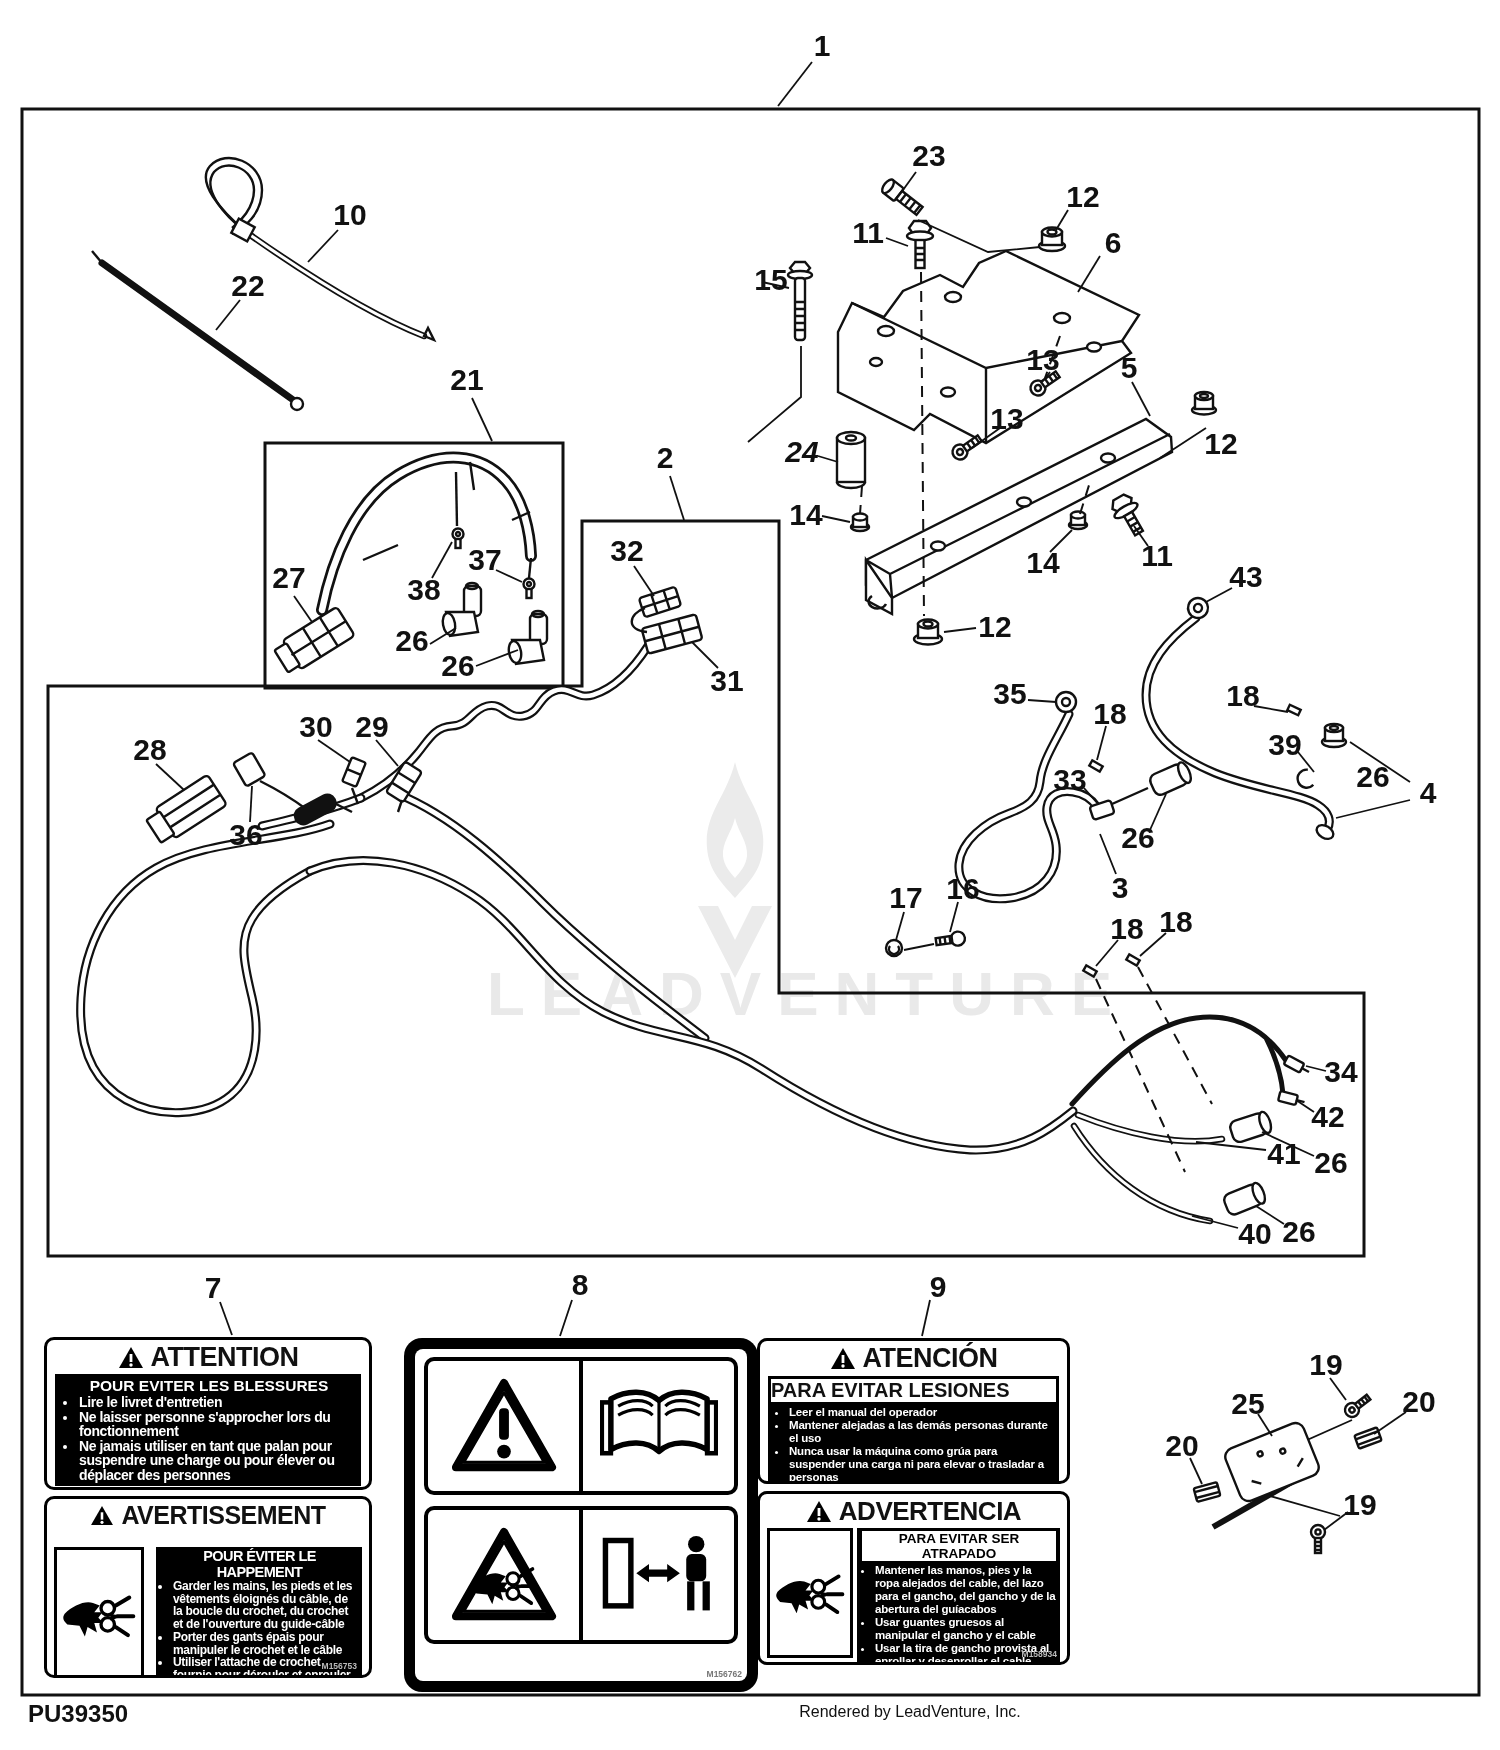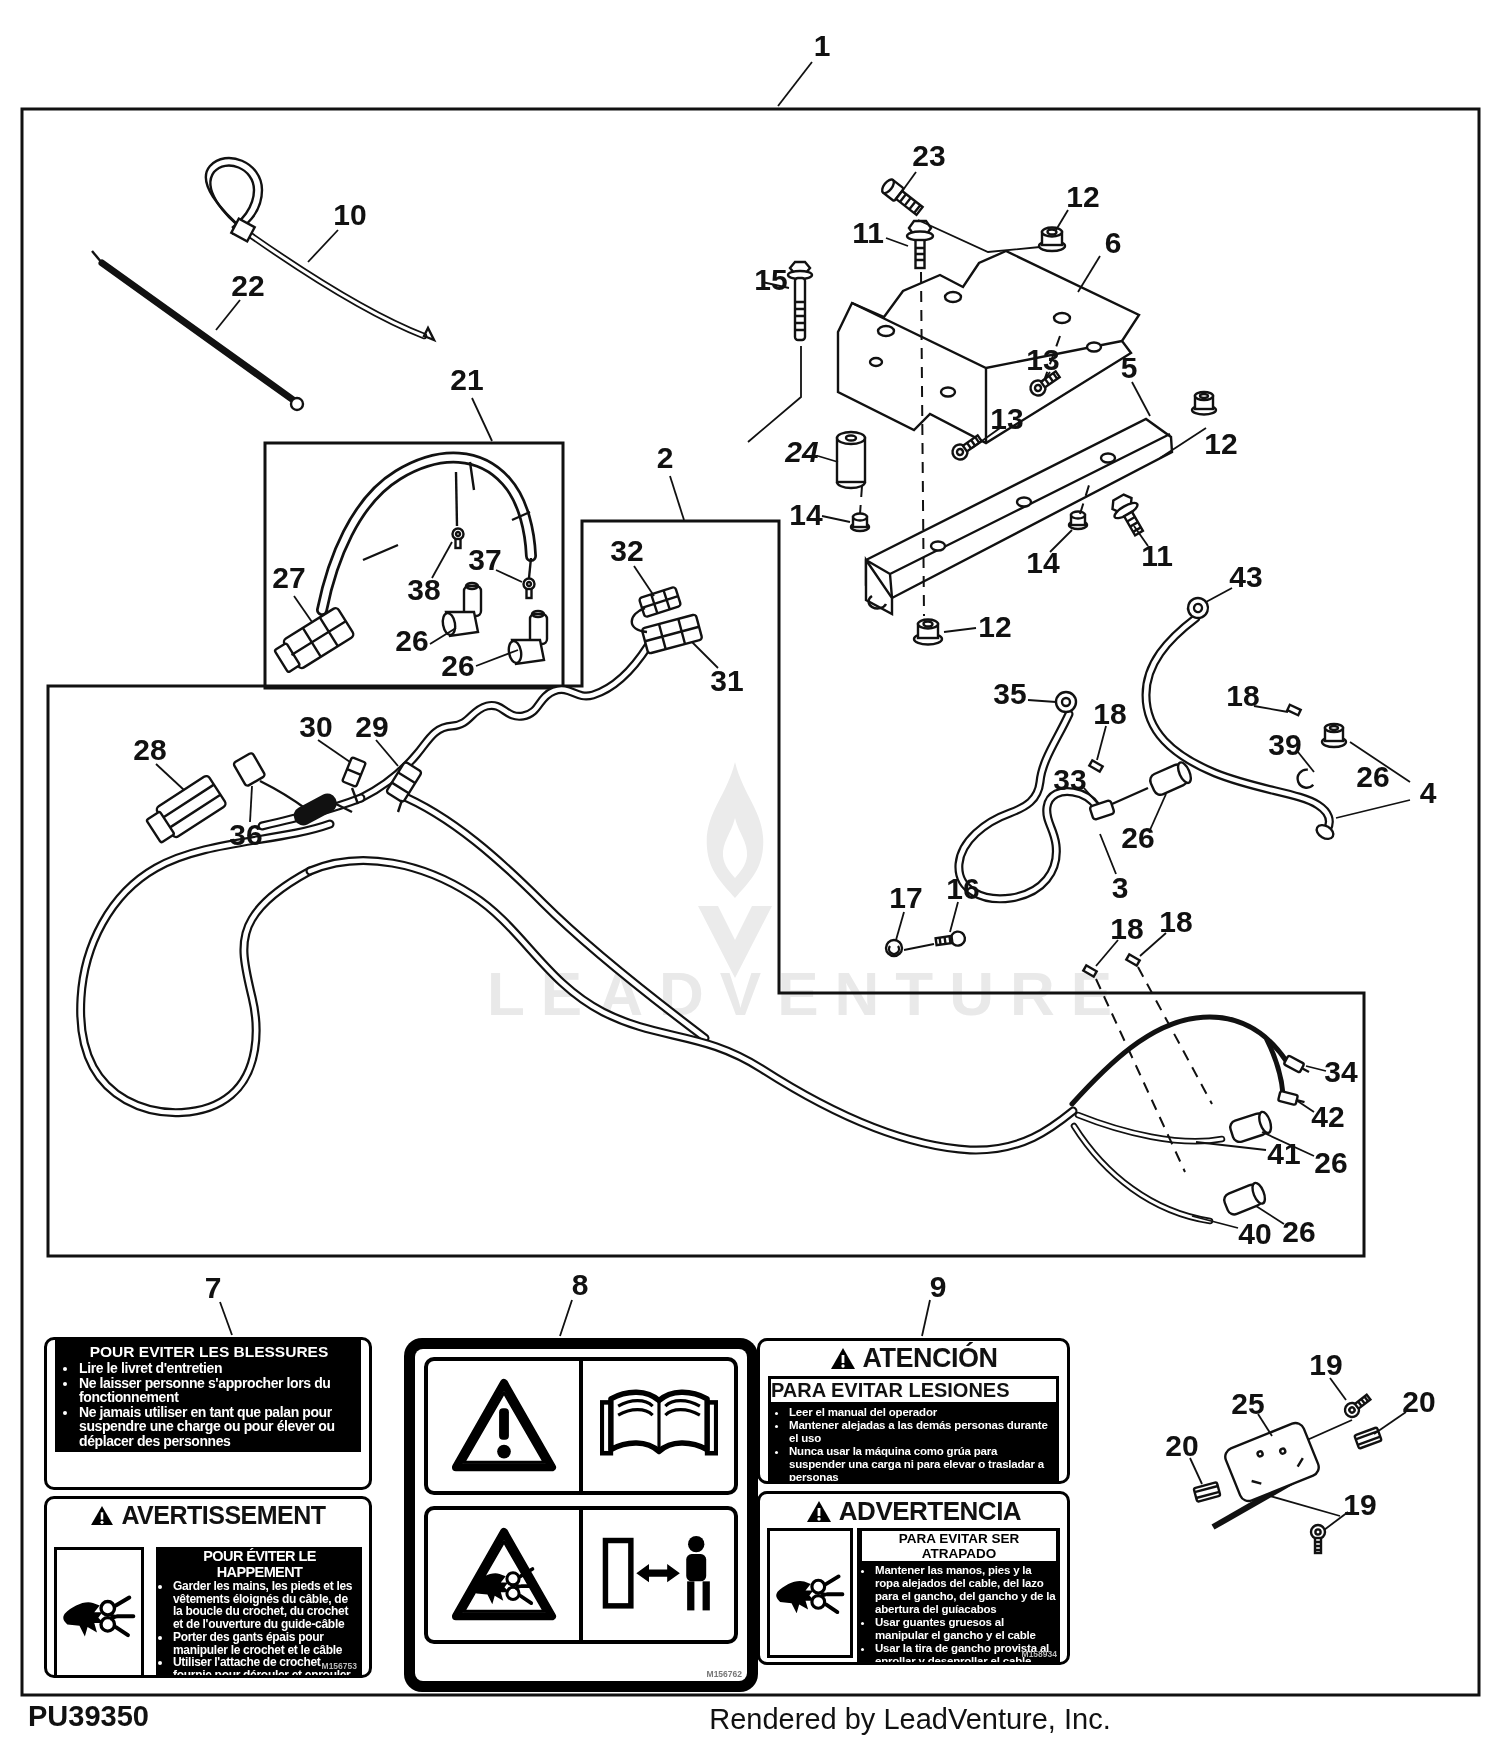--- a/index.html
+++ b/index.html
@@ -83,23 +83,23 @@
   #label-es ul{font-size:11.5px;line-height:1.13;padding-left:13px;letter-spacing:-0.2px;}
   #label-es .row{display:flex;margin:0 7px;gap:4px;}
   #label-es .iconcell{width:80px;height:124px;border:3px solid #000;background:#fff;
       display:flex;align-items:center;justify-content:center;flex:0 0 auto;}
   #label-es .bb2{background:#000;color:#fff;flex:1;padding:0 3px 2px 4px;}
   #label-es .bb2 .wtitle2{background:#fff;color:#000;text-align:center;font-weight:bold;
       font-size:13.5px;margin:2px 0;border:1px solid #000;}
   #label-es .code{right:10px;bottom:3px;}
 
   
-  #part-code{position:absolute;left:28px;top:1700px;font-size:29px;font-weight:bold;z-index:4;}
+  #part-code{position:absolute;left:28px;top:1700px;font-size:24px;font-weight:bold;z-index:4;}
   #credit{position:absolute;left:540px;top:1703px;width:740px;text-align:center;
-      font-size:29px;z-index:4;}
+      font-size:16px;z-index:4;}
   .tri-sm{flex:0 0 auto;}
 </style>
 </head>
 <body>
 
 <div id="stage">
 
   <div id="wm-text">LEADVENTURE</div>
 
   <svg id="art" width="1500" height="1750" viewBox="0 0 1500 1750">
@@ -593,20 +593,28 @@
         <circle cx="106" cy="14" r="9" fill="#000"></circle>
         <rect x="95" y="25" width="22" height="30" rx="6" fill="#000"></rect>
         <rect x="96" y="55" width="8" height="32" fill="#000"></rect>
         <rect x="113" y="55" width="8" height="32" fill="#000"></rect>
       </symbol>
     </defs>
   </svg>
 
   <div class="wlabel" id="label-fr">
     <div class="panel pA">
+      <div class="hdr">
+        <svg class="tri-sm" width="26" height="23" viewBox="0 0 26 23">
+          <path d="M13,1 L25,22 L1,22 Z" fill="#000"></path>
+          <rect x="11.6" y="8" width="2.8" height="8" fill="#fff"></rect>
+            <circle cx="13" cy="19" r="1.7" fill="#fff"></circle>
+        </svg>
+        <span>ATTENTION</span>
+      </div>
       <div class="blackbox">
         <div class="btitle">POUR EVITER LES BLESSURES</div>
         <ul>
             <li>Lire le livret d'entretien</li>
             <li>Ne laisser personne s'approcher lors du fonctionnement</li>
             <li>Ne jamais utiliser en tant que palan pour suspendre une charge ou pour élever ou déplacer des personnes</li>
           </ul>
       </div>
     </div>
     <div class="panel pB">

